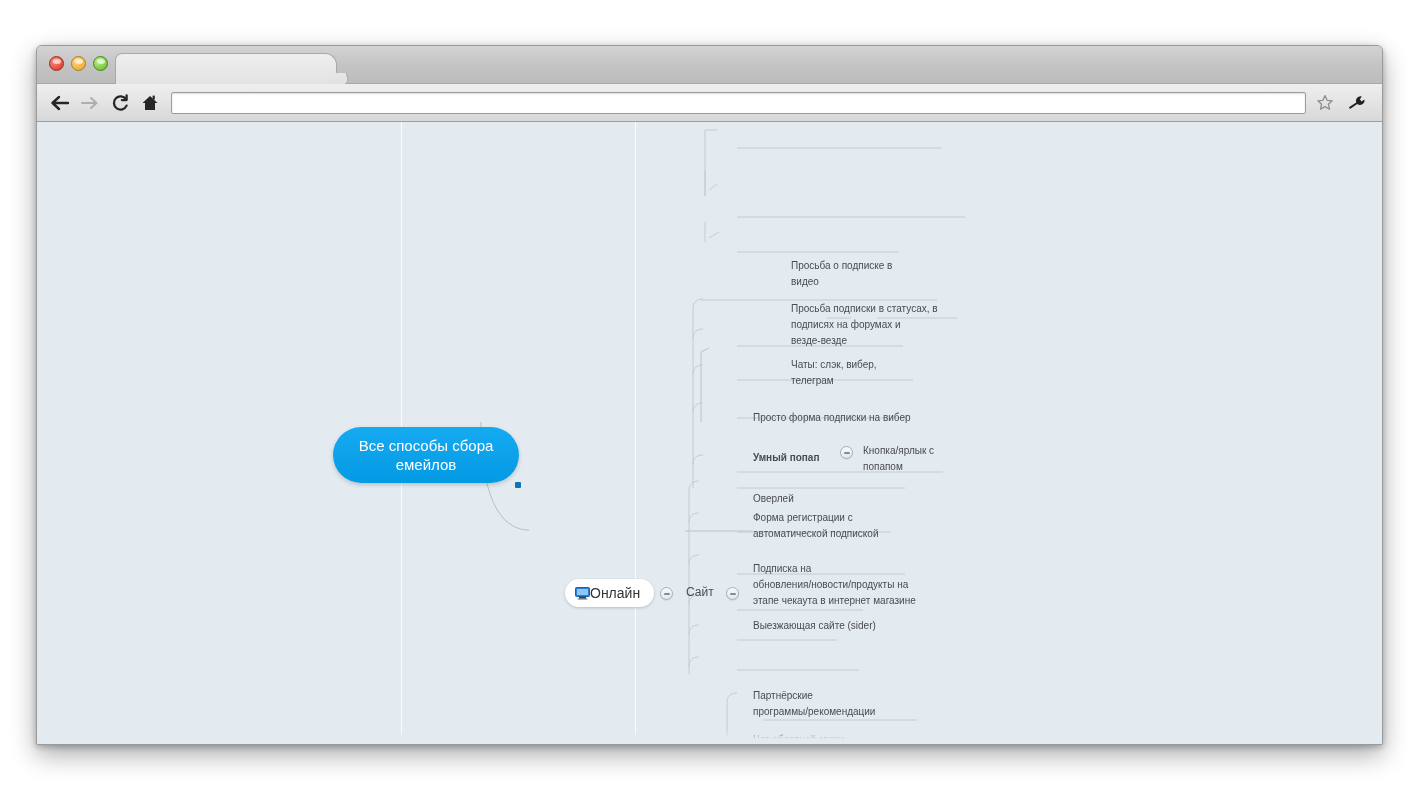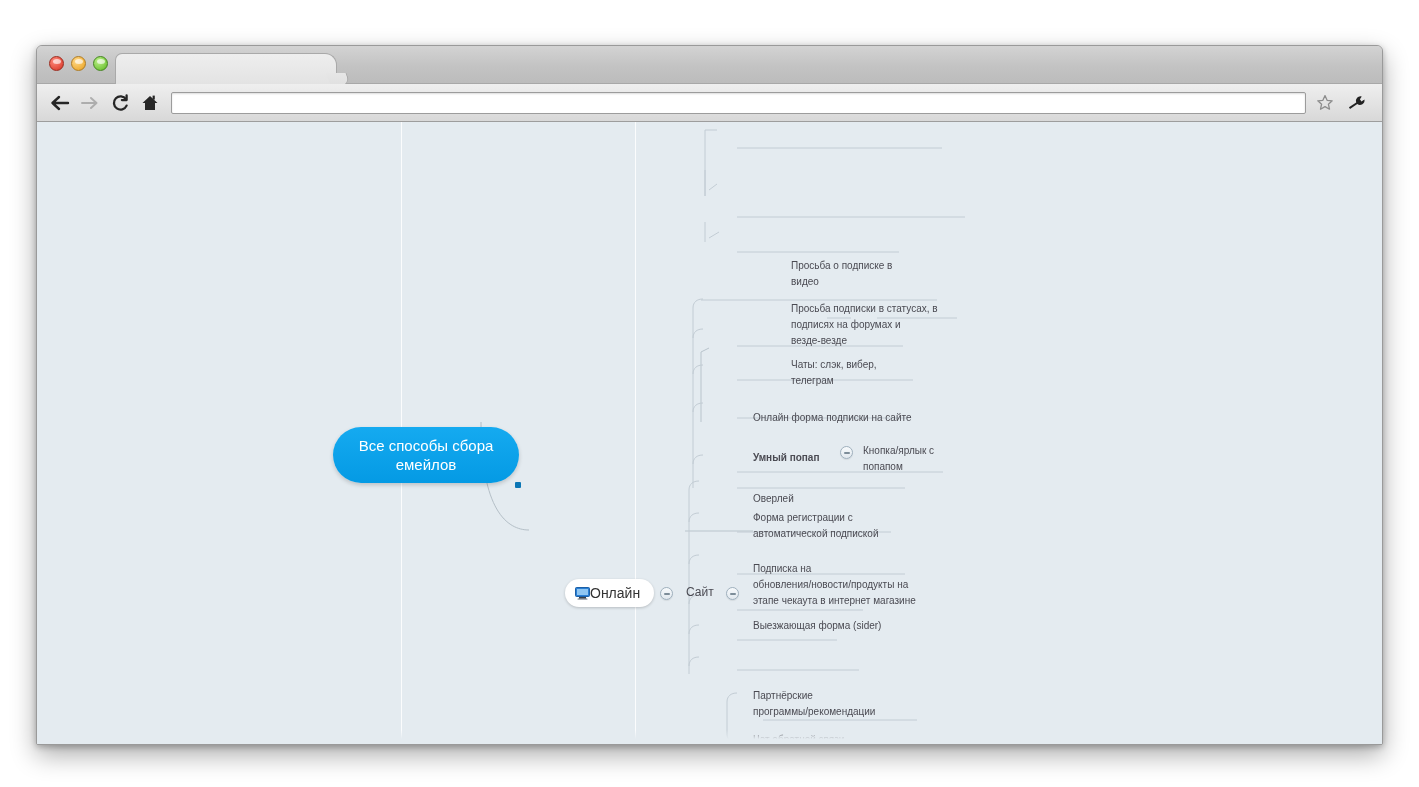--- a/index.html
+++ b/index.html
@@ -327,21 +327,21 @@
         <span>Просьба подписки в статусах, в
 подписях на форумах и
 везде-везде</span>
       </div>
       <div class="leaf" style="left:754px; top:219px; width:180px;">
         <span>Чаты: слэк, вибер,
 телеграм</span>
       </div>
 
       <div class="leaf" style="left:716px; top:272px; width:240px;">
-        <span>Онлайн форма подписки на сайте</span>
+        <span>Просто форма подписки на вибер</span>
       </div>
 
       <div class="leaf" style="left:716px; top:312px; width:120px;font-weight:bold;">
         <span>Умный попап</span>
       </div>
       <div class="toggle" style="left:803px; top:324px;"></div>
       <div class="leaf" style="left:826px; top:305px; width:140px;">
         <span>Кнопка/ярлык с
 попапом</span>
       </div>
@@ -352,21 +352,21 @@
       <div class="leaf" style="left:716px; top:372px; width:200px;">
         <span>Форма регистрации с
 автоматической подпиской</span>
       </div>
       <div class="leaf" style="left:716px; top:423px; width:210px;">
         <span>Подписка на
 обновления/новости/продукты на
 этапе чекаута в интернет магазине</span>
       </div>
       <div class="leaf" style="left:716px; top:480px; width:200px;">
-        <span>Выезжающая форма (sider)</span>
+        <span>Выезжающая сайте (sider)</span>
       </div>
       <div class="leaf" style="left:716px; top:550px; width:190px;">
         <span>Партнёрские
 программы/рекомендации</span>
       </div>
       <div class="leaf" style="left:716px; top:594px; width:180px;">
         <span>Чат обратной связи.</span>
       </div>
 
       <div class="clip-fade"></div>

